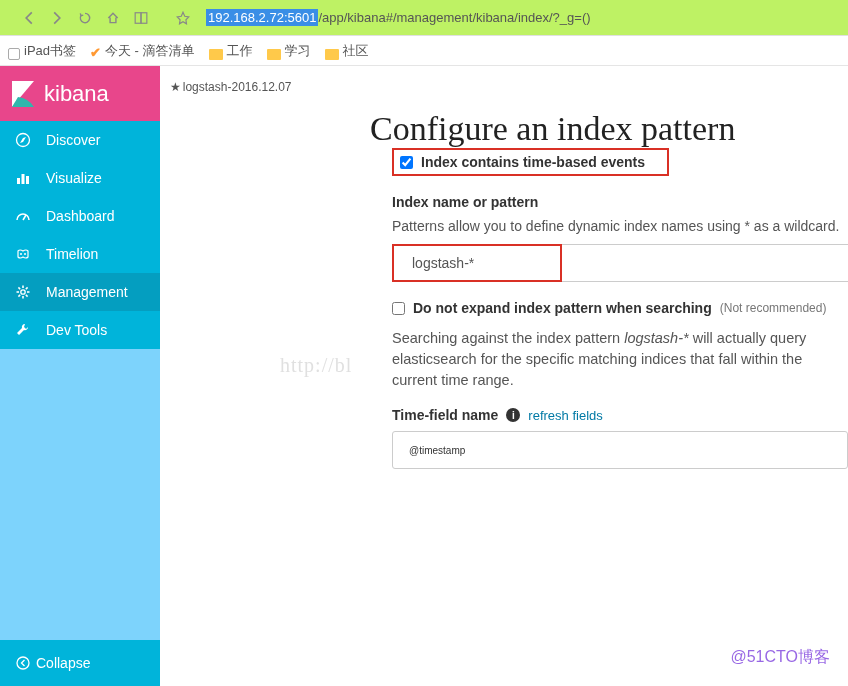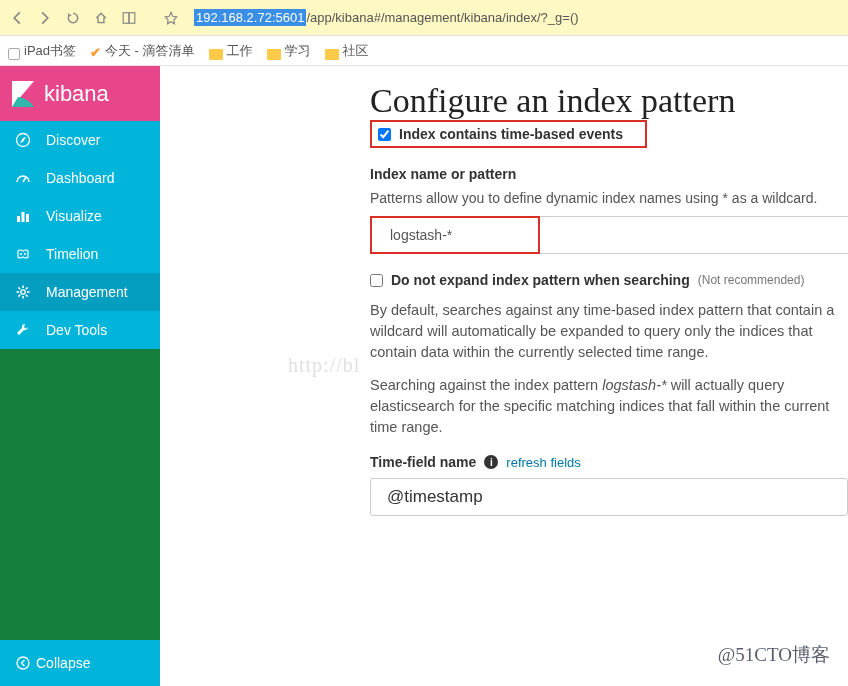--- a/index.html
+++ b/index.html
@@ -1,52 +1,52 @@
 <!DOCTYPE html>
 <html><head>
 <meta charset="utf-8">
 <style>
 * { box-sizing: border-box; margin: 0; padding: 0; }
 body { font-family: "Segoe UI", Arial, sans-serif; font-size: 14px; color: #333; width: 848px; height: 686px; overflow: hidden; background: #fff; }
 
 
-.browser-bar { height: 36px; background: #fef9c3; border-bottom: 1px solid #e0e0e0; display: flex; align-items: center; padding: 0 8px; gap: 10px; }
+.browser-bar { height: 36px; background: #bef264; border-bottom: 1px solid #e0e0e0; display: flex; align-items: center; padding: 0 20px; gap: 10px; }
 .nav-btn { width: 18px; height: 18px; display: flex; align-items: center; justify-content: center; color: #666; cursor: pointer; }
 .url-box { flex: 1; height: 24px; display: flex; align-items: center; font-size: 13px; padding: 0 4px; color: #555; }
 .url-sel { background: #3a8ee6; color: #fff; padding: 1px 2px; }
 
 .bookmark-bar { height: 30px; background: #fff; border-bottom: 1px solid #e5e5e5; display: flex; align-items: center; padding: 0 8px; gap: 14px; font-size: 13px; color: #555; }
 .bm-item { display: flex; align-items: flex-end; gap: 4px; }
 .folder-icon { width: 14px; height: 11px; background: #ffc94a; border-radius: 1px; display: inline-block; }
 .ipad-icon { width: 12px; height: 12px; border: 1px solid #aaa; border-radius: 2px; display:inline-block; }
 .tick-icon { color: #ff9933; font-weight: bold; }
 
 
 .kibana { display: flex; height: 620px; }
-.sidebar { width: 160px; background: #15803d; display: flex; flex-direction: column; }
+.sidebar { width: 160px; background: #7dd3fc; display: flex; flex-direction: column; }
 .logo-block { height: 55px; background: #e8468b; display: flex; align-items: center; padding-left: 10px; }
 .logo-text { color: #fff; font-size: 22px; margin-left: 8px; }
 
 .nav-list { background: #efefef; }
 .nav-item { height: 38px; display: flex; align-items: center; padding-left: 14px; gap: 14px; color: #fff; background: #00b4da; font-size: 14px; cursor: pointer; }
 .nav-item.sel { background: #049ec0; }
 .nav-ico { width: 18px; height: 18px; display:flex; align-items:center; justify-content:center; }
 
 .collapse { margin-top: auto; height: 46px; background: #00b4da; color: #fff; display:flex; align-items:center; padding-left:14px; gap:4px; font-size:14px; }
 
 
 .content { flex: 1; padding: 10px 0 0 10px; overflow: hidden; position: relative; }
 .crumb { font-size: 12px; color: #555; padding: 4px 0 10px 0; }
 .star { color: #555; margin-right: 2px; }
 
 .main { padding: 6px 0 0 200px; }
 h1 { font-family: Georgia, serif; font-size: 34px; font-weight: normal; color: #222; }
 .intro { font-size: 14.5px; color: #333; line-height: 1.5; margin-bottom: 28px; }
 
-.form-area { }
+.form-area { margin-left: 22px; }
 .chk-row { display: flex; align-items: center; gap: 8px; font-size: 14px; margin-bottom: 8px; }
 .chk-row .lbl { font-weight: bold; }
 .chk-row .dep { font-weight: normal; font-size: 12px; color: #555; }
 .hl-box { border: 2.5px solid #d93025; display: inline-flex; align-items: center; padding: 4px 22px 4px 6px; gap: 8px; }
 
 .section-lbl { font-weight: bold; margin: 18px 0 8px 0; }
 .help { color: #555; font-size: 14px; margin-bottom: 10px; }
 .help.it { font-style: normal; }
 .italic { font-style: italic; }
 
@@ -54,24 +54,24 @@
 .input-hl { border: 2.5px solid #d93025; width: 170px; height: 38px; display: flex; align-items: center; padding-left: 18px; font-size: 14px; color: #555; }
 .input-rest { flex:1; }
 
 .paras p { margin: 12px 0; font-size: 14.5px; color: #555; line-height: 1.45; }
 .note { font-size: 12px; color: #777; }
 
 .tf-row { display:flex; align-items:center; gap:8px; font-weight:bold; margin-top:16px; }
 .refresh { color: #0079a5; font-weight: normal; font-size: 13px; cursor:pointer; }
 .info-i { width:14px; height:14px; border-radius:50%; background:#333; color:#fff; font-size:10px; display:flex; align-items:center; justify-content:center; font-weight:bold; }
 
-.select-box { height: 38px; border: 1px solid #ccc; border-radius: 3px; margin-top: 8px; display:flex; align-items:center; padding-left: 16px; font-size:17px; color:#333; }
-
-.watermark1 { position:absolute; top:288px; left:128px; color:#ccc; font-size:20px; font-family: Georgia, serif; opacity:0.6; letter-spacing:1px; pointer-events:none; }
-.watermark2 { position:absolute; bottom:18px; right:18px; color:#0f172a; font-size:19px; opacity:0.7; pointer-events:none;font-family:Liberation Serif, serif; }
+.select-box { height: 38px; border: 1px solid #ccc; border-radius: 3px; margin-top: 8px; display:flex; align-items:center; padding-left: 16px; font-size:10px; color:#333; }
+
+.watermark1 { position:absolute; top:288px; left:120px; color:#ccc; font-size:20px; font-family: Georgia, serif; opacity:0.6; letter-spacing:1px; pointer-events:none; }
+.watermark2 { position:absolute; bottom:18px; right:18px; color:#6d28d9; font-size:16px; opacity:0.7; pointer-events:none; }
 
 input[type=checkbox]{ width:13px; height:13px; }
 </style>
 </head>
 <body>
 
 <div class="browser-bar">
   <div class="nav-btn">
       <svg width="14" height="14" viewBox="0 0 10 10">
         <path d="M7 1 L3 5 L7 9" stroke="#888" stroke-width="1.2" fill="none"></path>
@@ -149,35 +149,35 @@
             <svg width="16" height="16" viewBox="0 0 16 16">
               <circle cx="8" cy="8" r="6.5" stroke="#fff" stroke-width="1.3" fill="none"></circle>
               <path d="M5 11 L8 6 L11 5 L8 10 Z" fill="#fff"></path>
             </svg>
           </span>
           <span>Discover</span>
         </div>
       <div class="nav-item">
           <span class="nav-ico">
             <svg width="16" height="16" viewBox="0 0 16 16">
-              <path d="M2 12 A6 6 0 0 1 14 12" stroke="#fff" stroke-width="1.5" fill="none"></path>
-              <line x1="8" y1="12" x2="11" y2="7" stroke="#fff" stroke-width="1.5"></line>
-            </svg>
-          </span>
-          <span>Dashboard</span>
-        </div>
-      <div class="nav-item">
-          <span class="nav-ico">
-            <svg width="16" height="16" viewBox="0 0 16 16">
               <rect x="2" y="8" width="3" height="6" fill="#fff"></rect>
               <rect x="6.5" y="4" width="3" height="10" fill="#fff"></rect>
               <rect x="11" y="6" width="3" height="8" fill="#fff"></rect>
             </svg>
           </span>
           <span>Visualize</span>
+        </div>
+      <div class="nav-item">
+          <span class="nav-ico">
+            <svg width="16" height="16" viewBox="0 0 16 16">
+              <path d="M2 12 A6 6 0 0 1 14 12" stroke="#fff" stroke-width="1.5" fill="none"></path>
+              <line x1="8" y1="12" x2="11" y2="7" stroke="#fff" stroke-width="1.5"></line>
+            </svg>
+          </span>
+          <span>Dashboard</span>
         </div>
       <div class="nav-item">
           <span class="nav-ico">
             <svg width="16" height="16" viewBox="0 0 16 16">
               <path d="M3 5 Q5 3 8 5 Q11 3 13 5 L13 11 Q11 13 8 11 Q5 13 3 11 Z" stroke="#fff" stroke-width="1.2" fill="none"></path>
               <circle cx="6" cy="8" r="1" fill="#fff"></circle>
               <circle cx="10" cy="8" r="1" fill="#fff"></circle>
             </svg>
           </span>
           <span>Timelion</span>
@@ -214,20 +214,21 @@
           <svg width="16" height="16" viewBox="0 0 16 16">
             <circle cx="8" cy="8" r="6" stroke="#fff" stroke-width="1.3" fill="none"></circle>
             <path d="M9.5 5 L6.5 8 L9.5 11" stroke="#fff" stroke-width="1.3" fill="none"></path>
           </svg>
         </span>
         <span>Collapse</span>
       </div>
   </div>
 
   <div class="content">
+    <div class="crumb"><span class="star">★</span><span>logstash-2016.12.07</span></div>
 
     <div class="main">
       <h1>Configure an index pattern</h1>
 
       <div class="form-area">
         <div class="chk-row">
           <span class="hl-box">
             <input type="checkbox" checked="" style="">
             <span class="lbl">Index contains time-based events</span>
           </span>
@@ -242,21 +243,20 @@
           <div class="input-rest"></div>
         </div>
 
         <div class="chk-row" style="margin-top:18px">
           <input type="checkbox" style="">
           <span class="lbl">Do not expand index pattern when searching</span>
           <span class="note">(Not recommended)</span>
         </div>
 
         <div class="paras">
-          <p>By default, searches against any time-based index pattern that contain a wildcard will automatically be expanded to query only the indices that contain data within the currently selected time range.</p>
           <p><span>Searching against the index pattern </span><span class="italic">logstash-*</span><span> will actually query elasticsearch for the specific matching indices that fall within the current time range.</span></p>
         </div>
 
         <div class="tf-row">
           <span>Time-field name</span>
           <span class="info-i">i</span>
           <span class="refresh">refresh fields</span>
         </div>
         <div class="select-box">
             <span>@timestamp</span>

